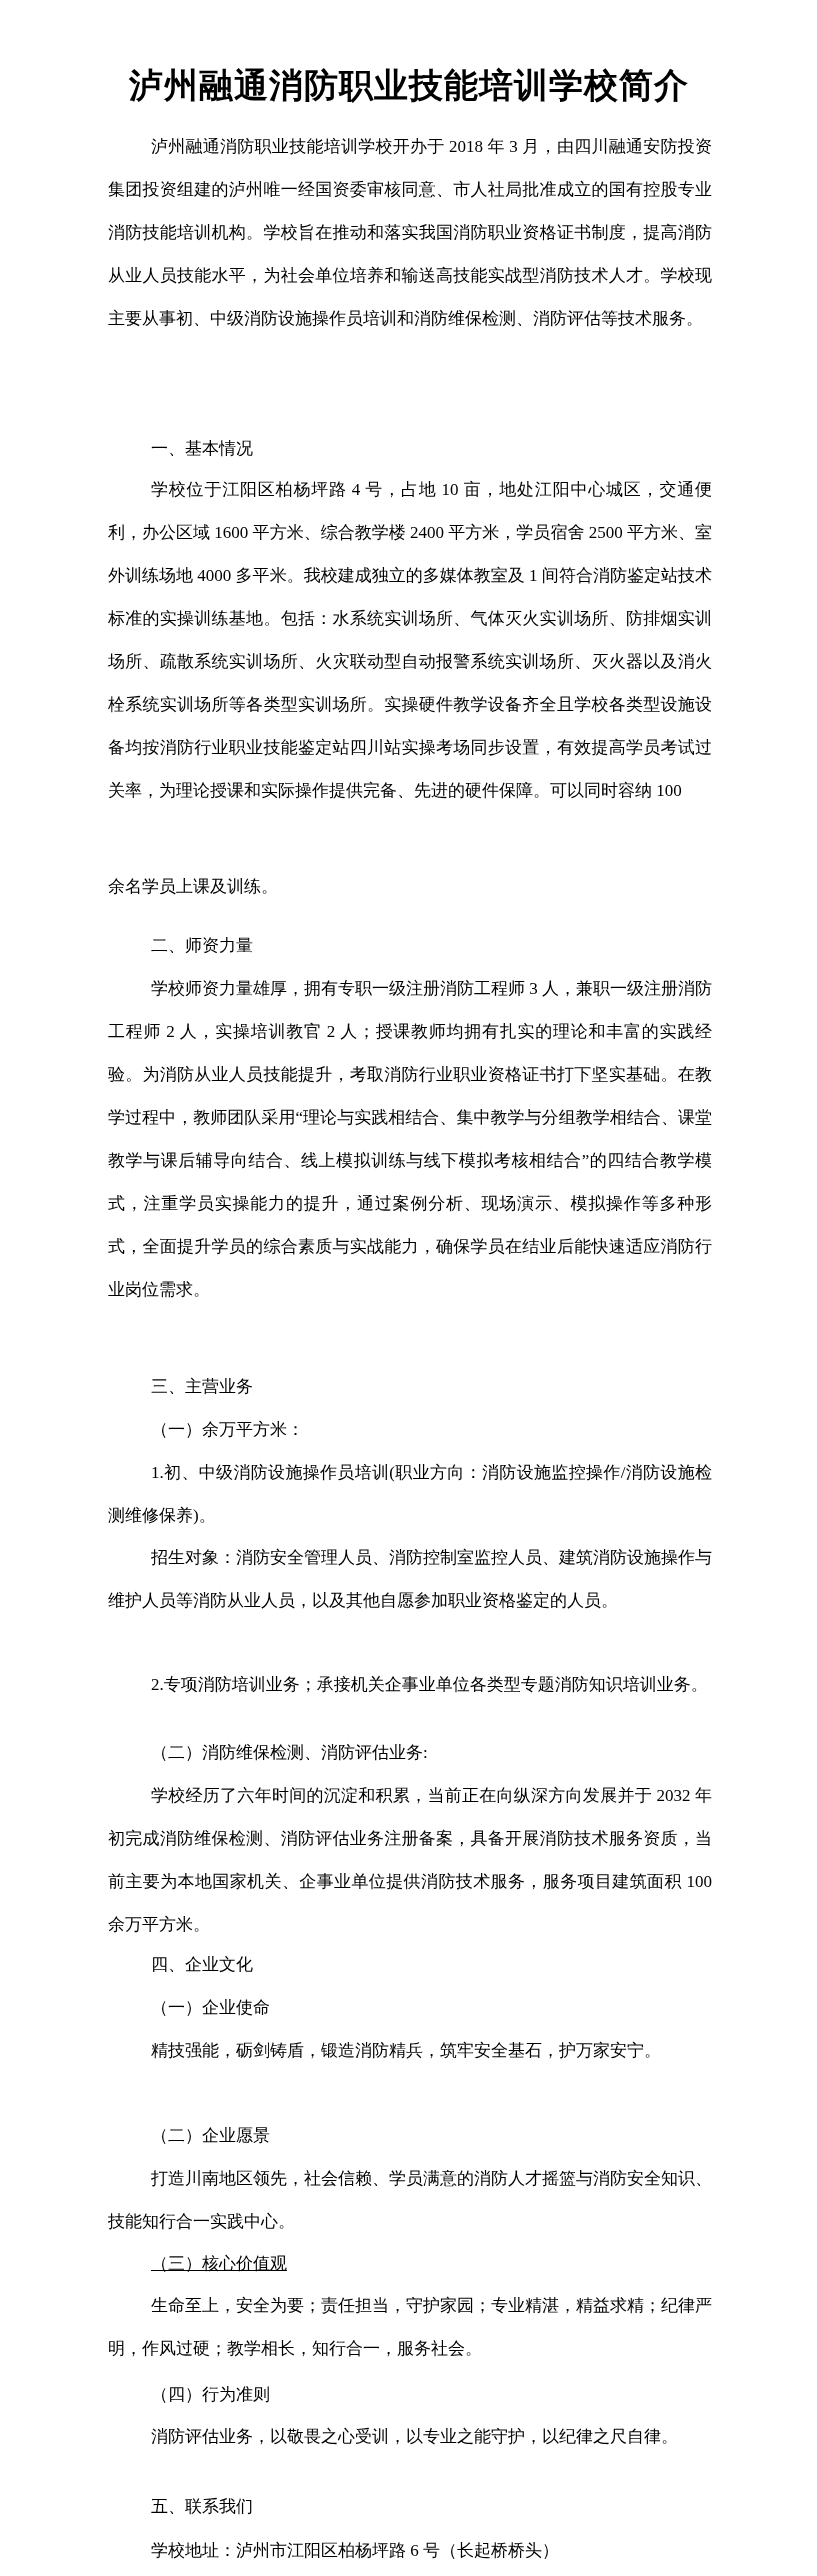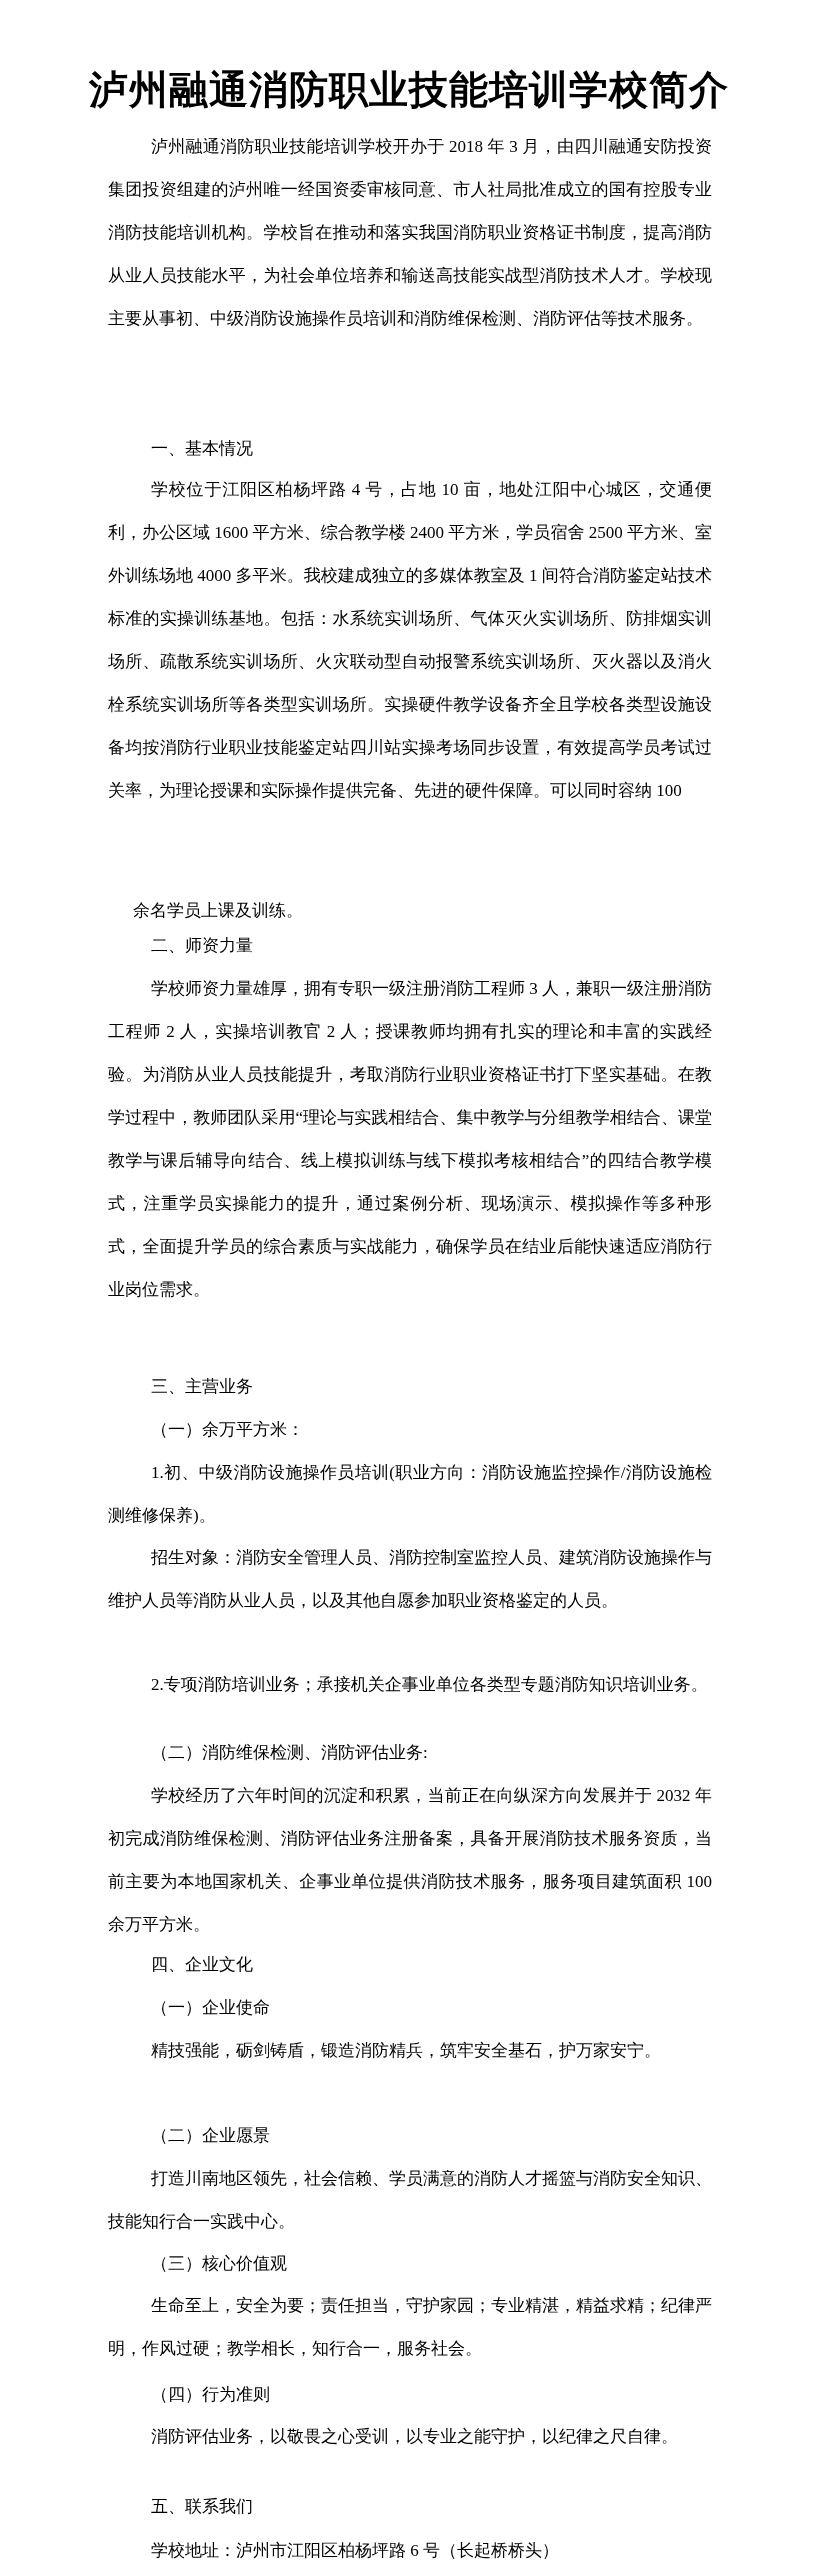--- a/index.html
+++ b/index.html
@@ -1,50 +1,50 @@
 <!DOCTYPE html>
 <html style="font-size:8.2px"><head>
 <meta charset="utf-8">
 <style>
   html,body{margin:0;padding:0;background:#ffffff;}
   .page{position:relative;width:818px;height:3237px;background:#fff;overflow:hidden;
         font-family:"Liberation Serif","DejaVu Serif",serif;color:#000;}
   .doc-title{position:absolute;top:63px;left:0;width:818px;text-align:center;
-             font-size:39px;font-weight:700;letter-spacing:1px;}
+             font-size:34px;font-weight:700;letter-spacing:1px;}
   .blk{position:absolute;left:108px;width:604px;font-size:17px;line-height:43px;
        text-align:justify;text-justify:inter-ideograph;}
   .blk.ind{text-indent:43px;}
   .blk.h{font-family:"Liberation Sans","DejaVu Sans",sans-serif;font-weight:400;text-indent:43px;}
   .blk.s{font-weight:400;text-indent:43px;}
 </style>
 <style></style></head>
 <body>
 
 <div class="page">
   <div class="doc-title">泸州融通消防职业技能培训学校简介</div>
   <div id="doc">
       <div class="blk ind" style="top: 125px;">泸州融通消防职业技能培训学校开办于 2018 年 3 月，由四川融通安防投资集团投资组建的泸州唯一经国资委审核同意、市人社局批准成立的国有控股专业消防技能培训机构。学校旨在推动和落实我国消防职业资格证书制度，提高消防从业人员技能水平，为社会单位培养和输送高技能实战型消防技术人才。学校现主要从事初、中级消防设施操作员培训和消防维保检测、消防评估等技术服务。</div>
       <div class="blk h" style="top: 427px;">一、基本情况</div>
       <div class="blk ind" style="top: 468px;">学校位于江阳区柏杨坪路 4 号，占地 10 亩，地处江阳中心城区，交通便利，办公区域 1600 平方米、综合教学楼 2400 平方米，学员宿舍 2500 平方米、室外训练场地 4000 多平米。我校建成独立的多媒体教室及 1 间符合消防鉴定站技术标准的实操训练基地。包括：水系统实训场所、气体灭火实训场所、防排烟实训场所、疏散系统实训场所、火灾联动型自动报警系统实训场所、灭火器以及消火栓系统实训场所等各类型实训场所。实操硬件教学设备齐全且学校各类型设施设备均按消防行业职业技能鉴定站四川站实操考场同步设置，有效提高学员考试过关率，为理论授课和实际操作提供完备、先进的硬件保障。可以同时容纳 100</div>
-      <div class="blk " style="top: 889px; margin-left: 25px;">余名学员上课及训练。</div>
+      <div class="blk " style="top: 865px;">余名学员上课及训练。</div>
       <div class="blk h" style="top: 924px;">二、师资力量</div>
       <div class="blk ind" style="top: 967px;">学校师资力量雄厚，拥有专职一级注册消防工程师 3 人，兼职一级注册消防工程师 2 人，实操培训教官 2 人；授课教师均拥有扎实的理论和丰富的实践经验。为消防从业人员技能提升，考取消防行业职业资格证书打下坚实基础。在教学过程中，教师团队采用“理论与实践相结合、集中教学与分组教学相结合、课堂教学与课后辅导向结合、线上模拟训练与线下模拟考核相结合”的四结合教学模式，注重学员实操能力的提升，通过案例分析、现场演示、模拟操作等多种形式，全面提升学员的综合素质与实战能力，确保学员在结业后能快速适应消防行业岗位需求。</div>
       <div class="blk h" style="top: 1365px;">三、主营业务</div>
       <div class="blk s" style="top: 1408px;">（一）余万平方米：</div>
       <div class="blk ind" style="top: 1451px;">1.初、中级消防设施操作员培训(职业方向：消防设施监控操作/消防设施检测维修保养)。</div>
       <div class="blk ind" style="top: 1536px;">招生对象：消防安全管理人员、消防控制室监控人员、建筑消防设施操作与维护人员等消防从业人员，以及其他自愿参加职业资格鉴定的人员。</div>
       <div class="blk ind" style="top: 1663px;">2.专项消防培训业务；承接机关企事业单位各类型专题消防知识培训业务。</div>
       <div class="blk s" style="top: 1731px;">（二）消防维保检测、消防评估业务:</div>
       <div class="blk ind" style="top: 1774px;">学校经历了六年时间的沉淀和积累，当前正在向纵深方向发展并于 2032 年初完成消防维保检测、消防评估业务注册备案，具备开展消防技术服务资质，当前主要为本地国家机关、企事业单位提供消防技术服务，服务项目建筑面积 100 余万平方米。</div>
       <div class="blk h" style="top: 1943px;">四、企业文化</div>
       <div class="blk s" style="top: 1986px;">（一）企业使命</div>
       <div class="blk ind" style="top: 2029px;">精技强能，砺剑铸盾，锻造消防精兵，筑牢安全基石，护万家安宁。</div>
       <div class="blk s" style="top: 2114px;">（二）企业愿景</div>
       <div class="blk ind" style="top: 2157px;">打造川南地区领先，社会信赖、学员满意的消防人才摇篮与消防安全知识、技能知行合一实践中心。</div>
-      <div class="blk s" style="top: 2242px;">（三）核心价值观</div>
+      <div class="blk s" style="top: 2242px; text-decoration: underline;">（三）核心价值观</div>
       <div class="blk ind" style="top: 2284px;">生命至上，安全为要；责任担当，守护家园；专业精湛，精益求精；纪律严明，作风过硬；教学相长，知行合一，服务社会。</div>
       <div class="blk s" style="top: 2373px;">（四）行为准则</div>
       <div class="blk ind" style="top: 2415px;">消防评估业务，以敬畏之心受训，以专业之能守护，以纪律之尺自律。</div>
       <div class="blk h" style="top: 2485px;">五、联系我们</div>
       <div class="blk ind" style="top: 2529px;">学校地址：泸州市江阳区柏杨坪路 6 号（长起桥桥头）</div>
       <div class="blk ind" style="top: 2571px;">详情请咨询：0830-2877119　　17780109177</div>
     </div>
 
 </div>
 

